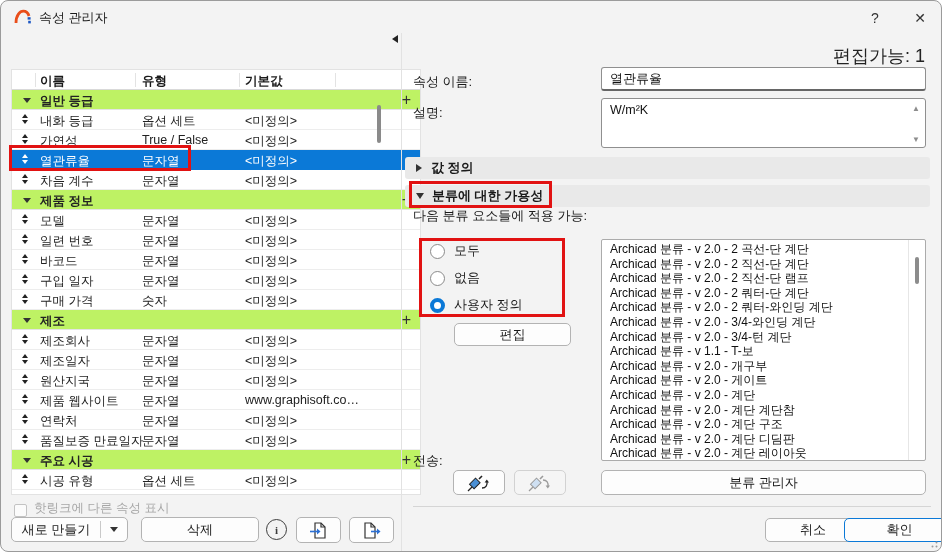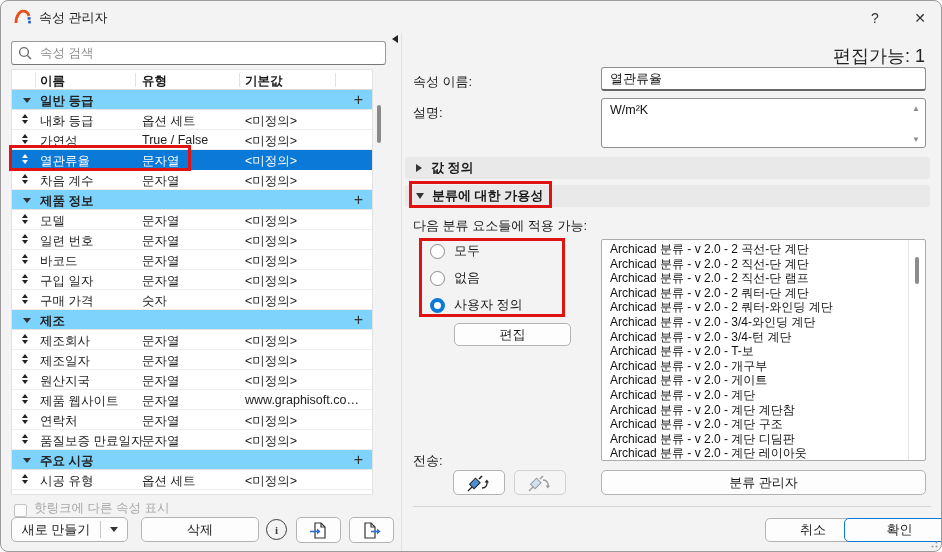--- a/index.html
+++ b/index.html
@@ -13,30 +13,30 @@
   .title-text{position:absolute;left:38px;top:8px;font-size:13px;color:#191919;}
   .tb-btn{position:absolute;top:5px;width:32px;height:22px;text-align:center;
     font-size:14px;color:#333;line-height:22px;background:transparent;border:none;cursor:default;}
   
   .search{position:absolute;left:10px;top:40px;width:375px;height:24px;background:#fff;
     border:1px solid #9a9a9a;border-bottom-color:#777;border-radius:3px;
     display:flex;align-items:center;padding:0 6px;}
   .search input{border:none;outline:none;flex:1;font-size:12.5px;color:#333;background:transparent;
     font-family:"Liberation Sans",sans-serif;}
   .search input::placeholder{color:#8a8a8a;}
-  .table{position:absolute;left:10px;top:68px;width:362px;height:426px;background:#fff;
+  .table{position:absolute;left:10px;top:68px;width:410px;height:426px;background:#fff;
     border:1px solid #e2e2e2;overflow:hidden;text-align:right;}
   .thead{position:relative;height:20px;border-bottom:1px solid #d9d9d9;background:#fff;
     font-weight:bold;font-size:12.5px;}
   .thead span{position:absolute;top:3px;}
   .th-name{left:28px;} .th-type{left:130px;} .th-def{left:233px;}
   .th-sep{position:absolute;top:2px;bottom:2px;width:1px;background:#e3e3e3;}
   .trow{position:relative;height:20px;border-bottom:1px solid #ededed;background:#fff;
     font-size:12.5px;color:#222;}
-  .trow.group{background:#7dd3fc;font-weight:bold;border-bottom:1px solid #e4e4e4;}
+  .trow.group{background:#bef264;font-weight:bold;border-bottom:1px solid #e4e4e4;}
   .trow.selected{background:#0b79d7;color:#fff;border-bottom-color:#0b79d7;}
   .cell-name{position:absolute;left:28px;top:3px;white-space:nowrap;}
   .cell-type{position:absolute;left:130px;top:3px;white-space:nowrap;}
   .cell-def{position:absolute;left:233px;top:3px;white-space:nowrap;}
   .group-label{position:absolute;left:28px;top:3px;}
   .plus{position:absolute;right:9px;top:0;font-size:16px;font-weight:400;color:#333;line-height:19px;}
   .tri-down-s{position:absolute;left:11px;top:8px;width:0;height:0;
     border-left:4px solid transparent;border-right:4px solid transparent;border-top:5px solid #333;}
   .handle{position:absolute;left:10px;top:4px;display:flex;flex-direction:column;gap:2px;align-items:center;}
   .handle .up{width:0;height:0;border-left:3px solid transparent;border-right:3px solid transparent;
@@ -71,21 +71,21 @@
     font-family:"Liberation Sans",sans-serif;color:#111;outline:none;}
   .desc-box{position:absolute;left:600px;top:97px;width:325px;height:50px;border:1px solid #8f8f8f;
     background:#fff;border-radius:3px;font-size:12.5px;padding:4px 20px 4px 8px;color:#111;}
   .mini-arrow{position:absolute;font-size:8px;color:#8d8d8d;left:911px;}
   .secbar{position:absolute;left:404px;width:525px;height:22px;background:#e9e9e9;border-radius:3px;
     display:flex;align-items:center;font-weight:bold;font-size:13px;padding-left:11px;}
   .tri-right{width:0;height:0;border-top:4px solid transparent;border-bottom:4px solid transparent;
     border-left:6px solid #333;margin-right:9px;}
   .tri-down{width:0;height:0;border-left:4px solid transparent;border-right:4px solid transparent;
     border-top:6px solid #333;margin-right:8px;}
-  .apply-label{top:216px;}
+  .apply-label{top:206px;}
   .radio-group{position:absolute;left:429px;top:241px;}
   .radio-row{display:flex;align-items:center;gap:9px;height:18px;margin-bottom:9px;}
   .radio{width:15px;height:15px;border:1px solid #8a8a8a;border-radius:50%;background:#fff;}
   .radio.checked{border:4.5px solid #0b79d7;}
   .radio-label{font-size:13px;}
   .edit-btn{position:absolute;left:453px;top:322px;width:117px;height:23px;}
   .class-list{position:absolute;left:600px;top:238px;width:325px;height:222px;background:#fff;
     border:1px solid #ababab;border-radius:2px;overflow:hidden;padding-top:2px;}
   .citem{height:14.6px;line-height:14.6px;font-size:12px;white-space:nowrap;overflow:hidden;
     padding-left:8px;padding-right:22px;color:#111;}
@@ -114,27 +114,20 @@
     <svg class="app-logo" viewBox="0 0 18 16">
       <path d="M2 14 C2 6 6 2.2 9.3 2.2 C12.2 2.2 14.2 4.2 15 7" fill="none" stroke="#e94e1b" stroke-width="2.8"></path>
       <rect x="13.6" y="8.2" width="3" height="2.4" fill="#1c57c4"></rect>
       <rect x="14.2" y="11.8" width="2.6" height="2.6" fill="#1c57c4"></rect>
     </svg>
     <span class="title-text">속성 관리자</span>
     <button class="tb-btn" style="left:858px;">?</button>
     <button class="tb-btn" style="left:903px;">✕</button>
   </div>
 
-  <div class="search">
-    <svg width="14" height="14" viewBox="0 0 14 14" style="margin-right:6px;">
-      <circle cx="6" cy="6" r="4.4" fill="none" stroke="#6e6e6e" stroke-width="1.4"></circle>
-      <line x1="9.4" y1="9.4" x2="13" y2="13" stroke="#6e6e6e" stroke-width="1.4"></line>
-    </svg>
-    <input type="text" placeholder="속성 검색" style="">
-  </div>
 
   <div class="table">
     <div class="thead">
       <span class="th-name">이름</span>
       <span class="th-type">유형</span>
       <span class="th-def">기본값</span>
       <span class="th-sep" style="left:23px;"></span>
       <span class="th-sep" style="left:123px;"></span>
       <span class="th-sep" style="left:227px;"></span>
       <span class="th-sep" style="left:323px;"></span>
@@ -378,21 +371,21 @@
   <button class="btn edit-btn">편집</button>
 
   <div class="class-list" id="class-list">
       <div class="citem">Archicad 분류 - v 2.0 - 2 곡선-단 계단</div>
       <div class="citem">Archicad 분류 - v 2.0 - 2 직선-단 계단</div>
       <div class="citem">Archicad 분류 - v 2.0 - 2 직선-단 램프</div>
       <div class="citem">Archicad 분류 - v 2.0 - 2 쿼터-단 계단</div>
       <div class="citem">Archicad 분류 - v 2.0 - 2 쿼터-와인딩 계단</div>
       <div class="citem">Archicad 분류 - v 2.0 - 3/4-와인딩 계단</div>
       <div class="citem">Archicad 분류 - v 2.0 - 3/4-턴 계단</div>
-      <div class="citem">Archicad 분류 - v 2.0 - T-보</div>
+      <div class="citem">Archicad 분류 - v 1.1 - T-보</div>
       <div class="citem">Archicad 분류 - v 2.0 - 개구부</div>
       <div class="citem">Archicad 분류 - v 2.0 - 게이트</div>
       <div class="citem">Archicad 분류 - v 2.0 - 계단</div>
       <div class="citem">Archicad 분류 - v 2.0 - 계단 계단참</div>
       <div class="citem">Archicad 분류 - v 2.0 - 계단 구조</div>
       <div class="citem">Archicad 분류 - v 2.0 - 계단 디딤판</div>
       <div class="citem">Archicad 분류 - v 2.0 - 계단 레이아웃</div>
     </div>
   <div style="position:absolute;left:600px;top:238px;width:325px;height:222px;pointer-events:none;">
     <span class="list-sep"></span>

